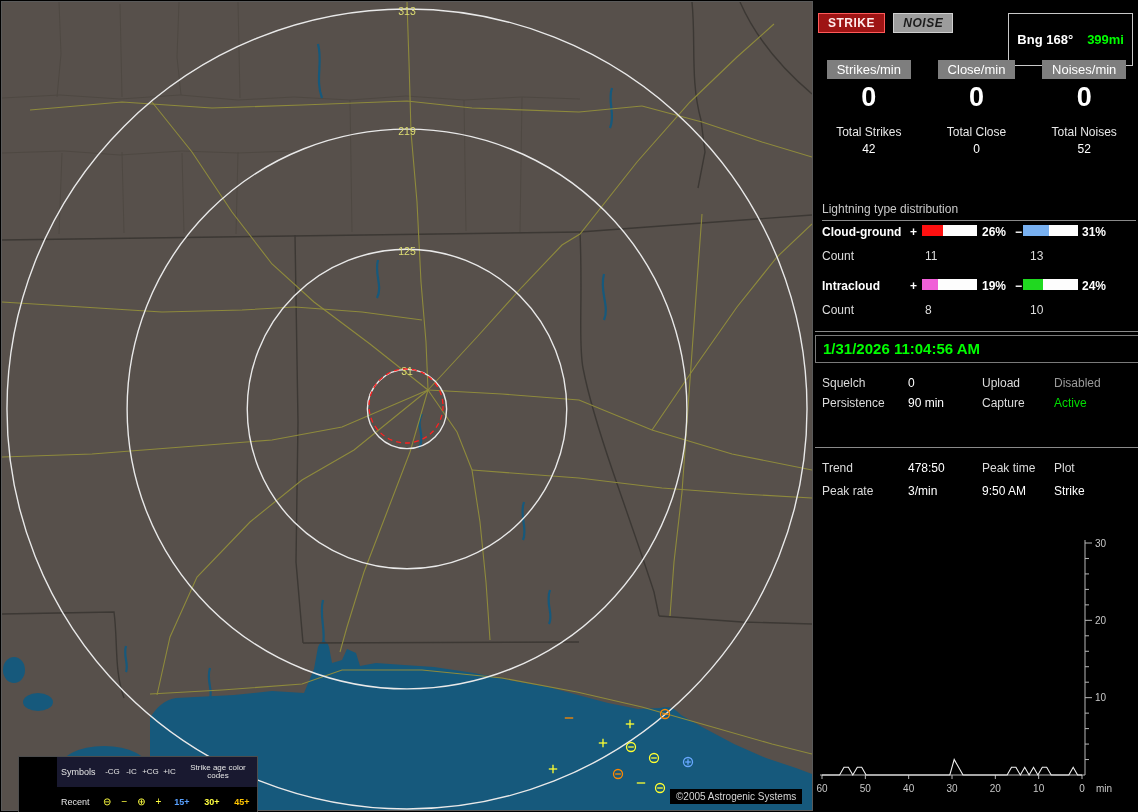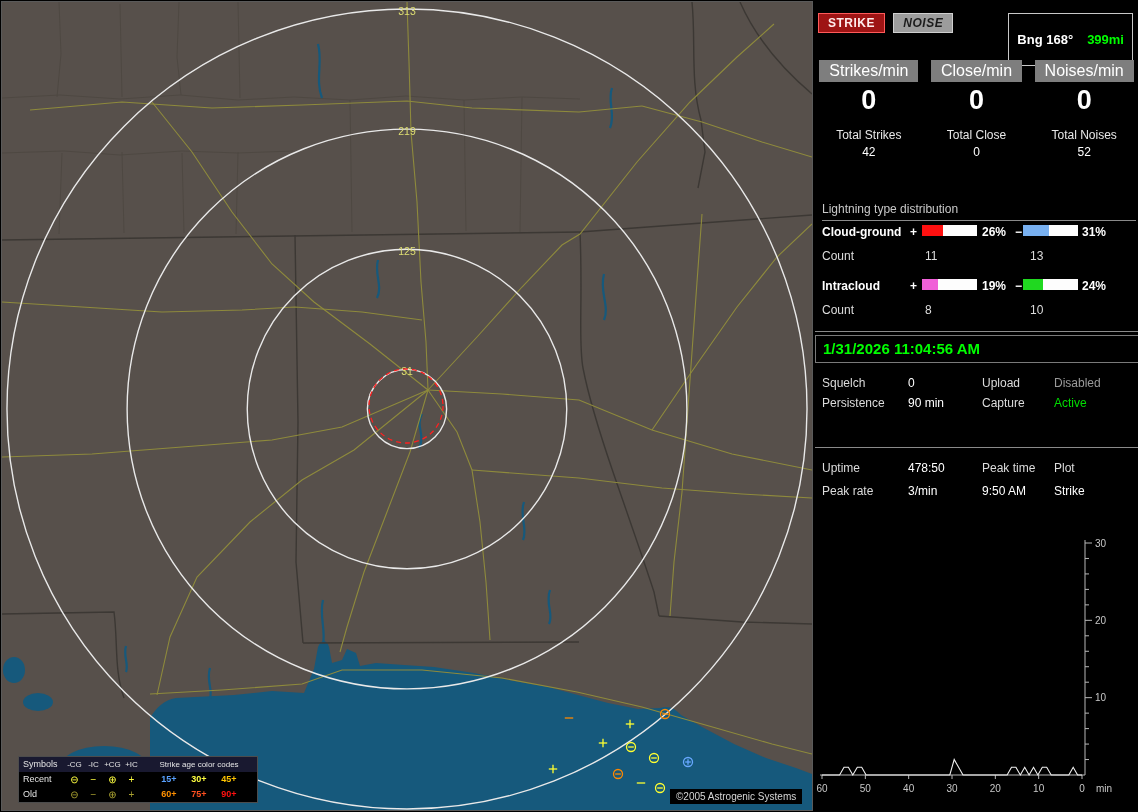--- a/index.html
+++ b/index.html
@@ -4,41 +4,41 @@
 <style>
   html,body{margin:0;padding:0;}
   body{width:1138px;height:812px;background:#000;position:relative;overflow:hidden;
        font-family:"Liberation Sans",sans-serif;color:#ddd;}
   
   #map{position:absolute;left:2px;top:2px;width:810px;height:808px;outline:1px solid #5a5a5a;}
   #map svg{display:block;}
   #map text{font-family:"Liberation Sans",sans-serif;}
   #legend{position:absolute;left:16px;top:754px;width:238px;background:#000;border:1px solid #4c4c4c;
           font-size:9px;line-height:1;color:#e4e4e4;}
-  .lg-row{display:flex;align-items:center;height:15px;}
+  .lg-row{display:flex;align-items:center;height:30px;margin-left:38px;}
   .lg-row.lg-header{background:#191930;}
   .lg-c1{width:42px;padding-left:4px;}
   .lg-sym{width:19px;text-align:center;font-size:10px;}
   .lg-header .lg-sym{font-size:8px;}
   .lg-ages{flex:1;display:flex;justify-content:center;}
   .lg-age{width:30px;text-align:center;font-weight:bold;}
   .lg-agehdr{flex:1;text-align:center;font-size:8px;}
   #credit{position:absolute;left:668px;top:787px;background:#000;padding:2px 6px;font-size:10px;color:#d6d6d6;}
   
   #panel{position:absolute;left:815px;top:0;width:323px;height:812px;font-size:12px;}
   #ind-row{position:absolute;left:3px;top:13px;}
   .btn{display:inline-block;font-weight:bold;font-size:12px;padding:2px 9px;letter-spacing:.5px;cursor:default;}
   .btn-strike{background:#9e1414;border:1px solid #ff5a5a;color:#ffecec;}
   .btn-noise{background:#9c9c9c;border:1px solid #cfcfcf;color:#1c1c1c;margin-left:5px;font-style:italic;}
   #bng{position:absolute;right:5px;top:13px;border:1px solid #c8c8c8;padding:18px 8px;font-weight:bold;
        font-size:13px;white-space:nowrap;color:#fff;}
   #bng .dist{margin-left:14px;}
   #counters{position:absolute;top:60px;left:0;width:100%;display:flex;text-align:center;}
   .ccol{flex:1;}
-  .chip{display:inline-block;background:#7e7e7e;color:#fff;font-size:16px;padding:2px 10px;}
+  .chip{display:inline-block;background:#7e7e7e;color:#fff;font-size:13px;padding:2px 10px;}
   .bignum{font-size:27px;font-weight:bold;color:#fff;margin-top:3px;height:32px;}
   .tlabel{margin-top:11px;font-size:12px;color:#e8e8e8;}
   .tvalue{margin-top:3px;font-size:12px;color:#fff;}
   #dist-title{position:absolute;top:202px;left:7px;right:2px;color:#c9c9c9;
               border-bottom:1px solid #8a8a8a;padding-bottom:4px;}
   .dist-row,.dist-count{position:absolute;left:7px;width:314px;height:15px;}
   .dist-row span,.dist-count span{position:absolute;top:0;}
   .d-label{font-weight:bold;color:#fff;}
   .d-sign{color:#fff;font-weight:bold;}
   .bar{display:block;position:absolute;top:1px;width:55px;height:11px;background:#fdfdfd;}
@@ -307,21 +307,21 @@
   <div class="grid-row" style="top:396px">
     <span class="c1">Persistence</span>
     <span class="c2">90 min</span>
     <span class="c3">Capture</span>
     <span class="c4" style="color: rgb(0, 221, 0);">Active</span>
   </div>
 
   <div class="divider" style="top:447px"></div>
 
   <div class="grid-row stat" style="top:461px">
-    <span class="c1">Uptime</span>
+    <span class="c1">Trend</span>
     <span class="c2">478:50</span>
     <span class="c3">Peak time</span>
     <span class="c4">Plot</span>
   </div>
   <div class="grid-row stat2" style="top:484px">
     <span class="c1">Peak rate</span>
     <span class="c2">3/min</span>
     <span class="c3">9:50 AM</span>
     <span class="c4">Strike</span>
   </div>

